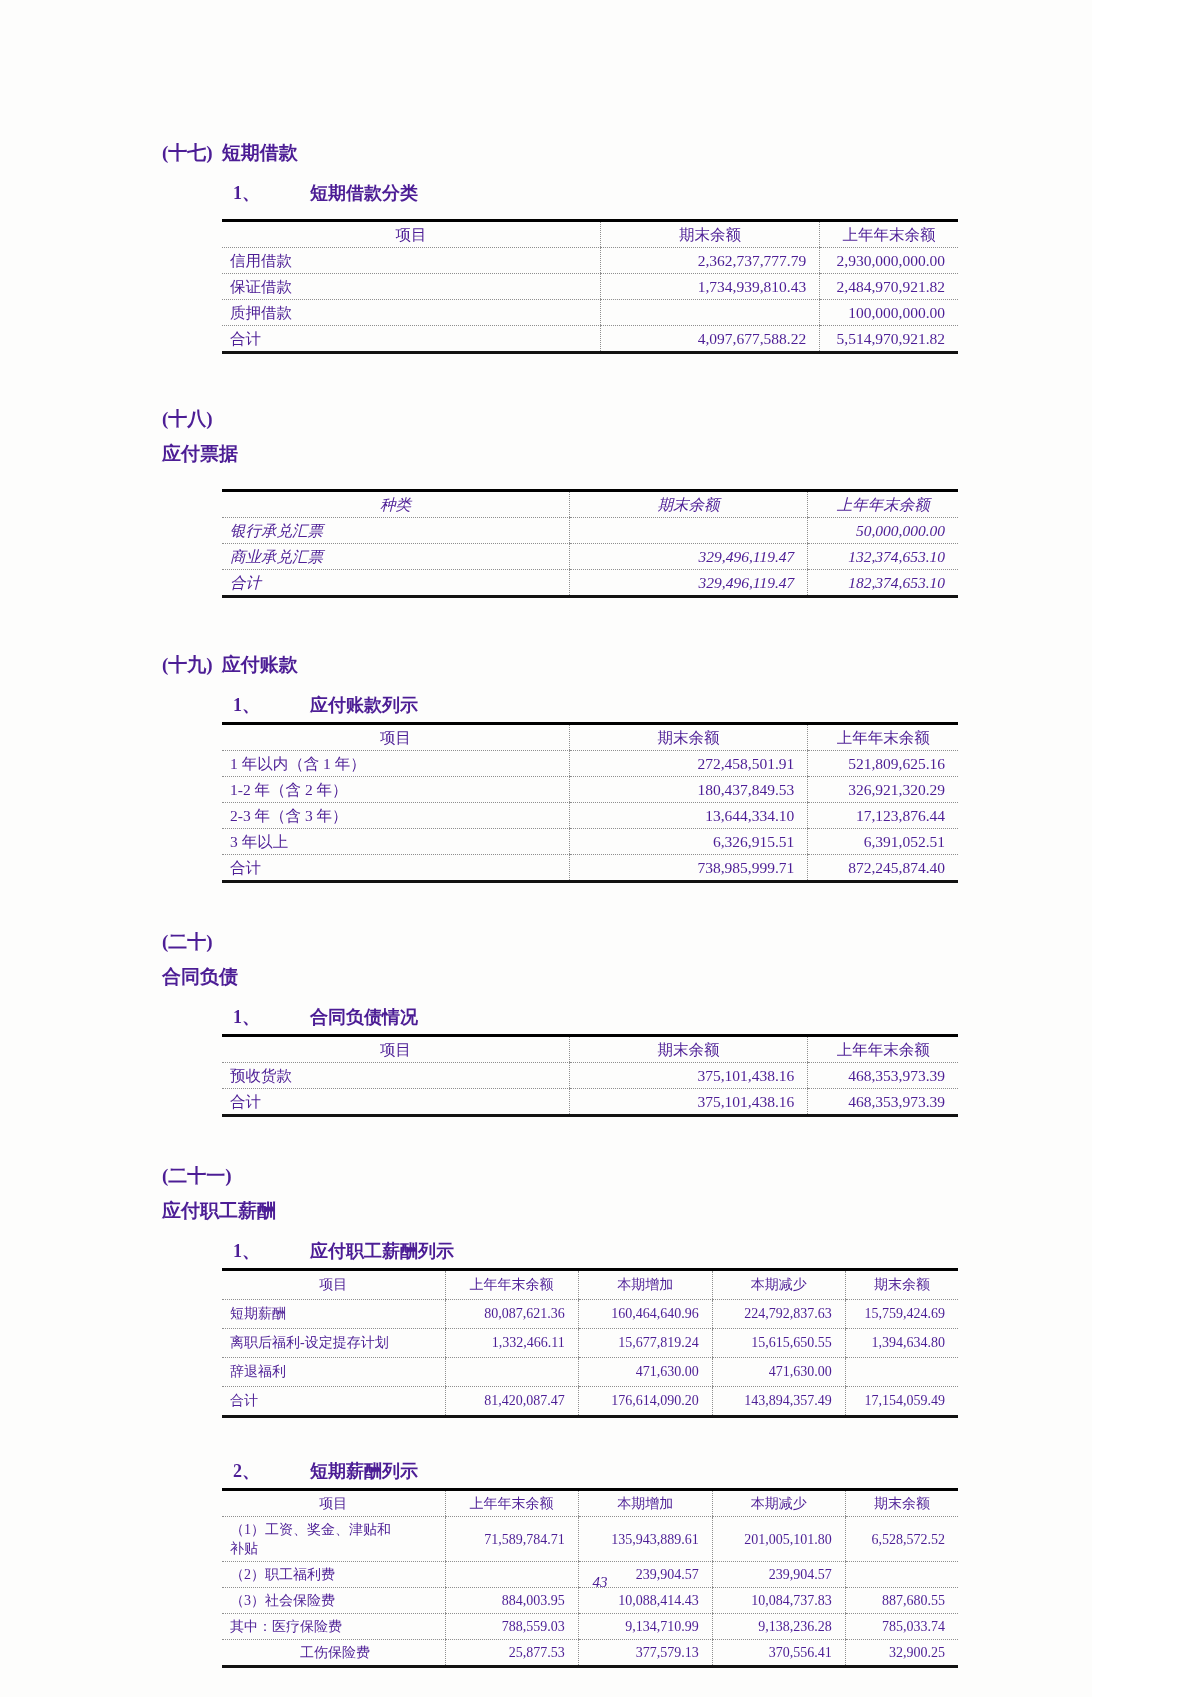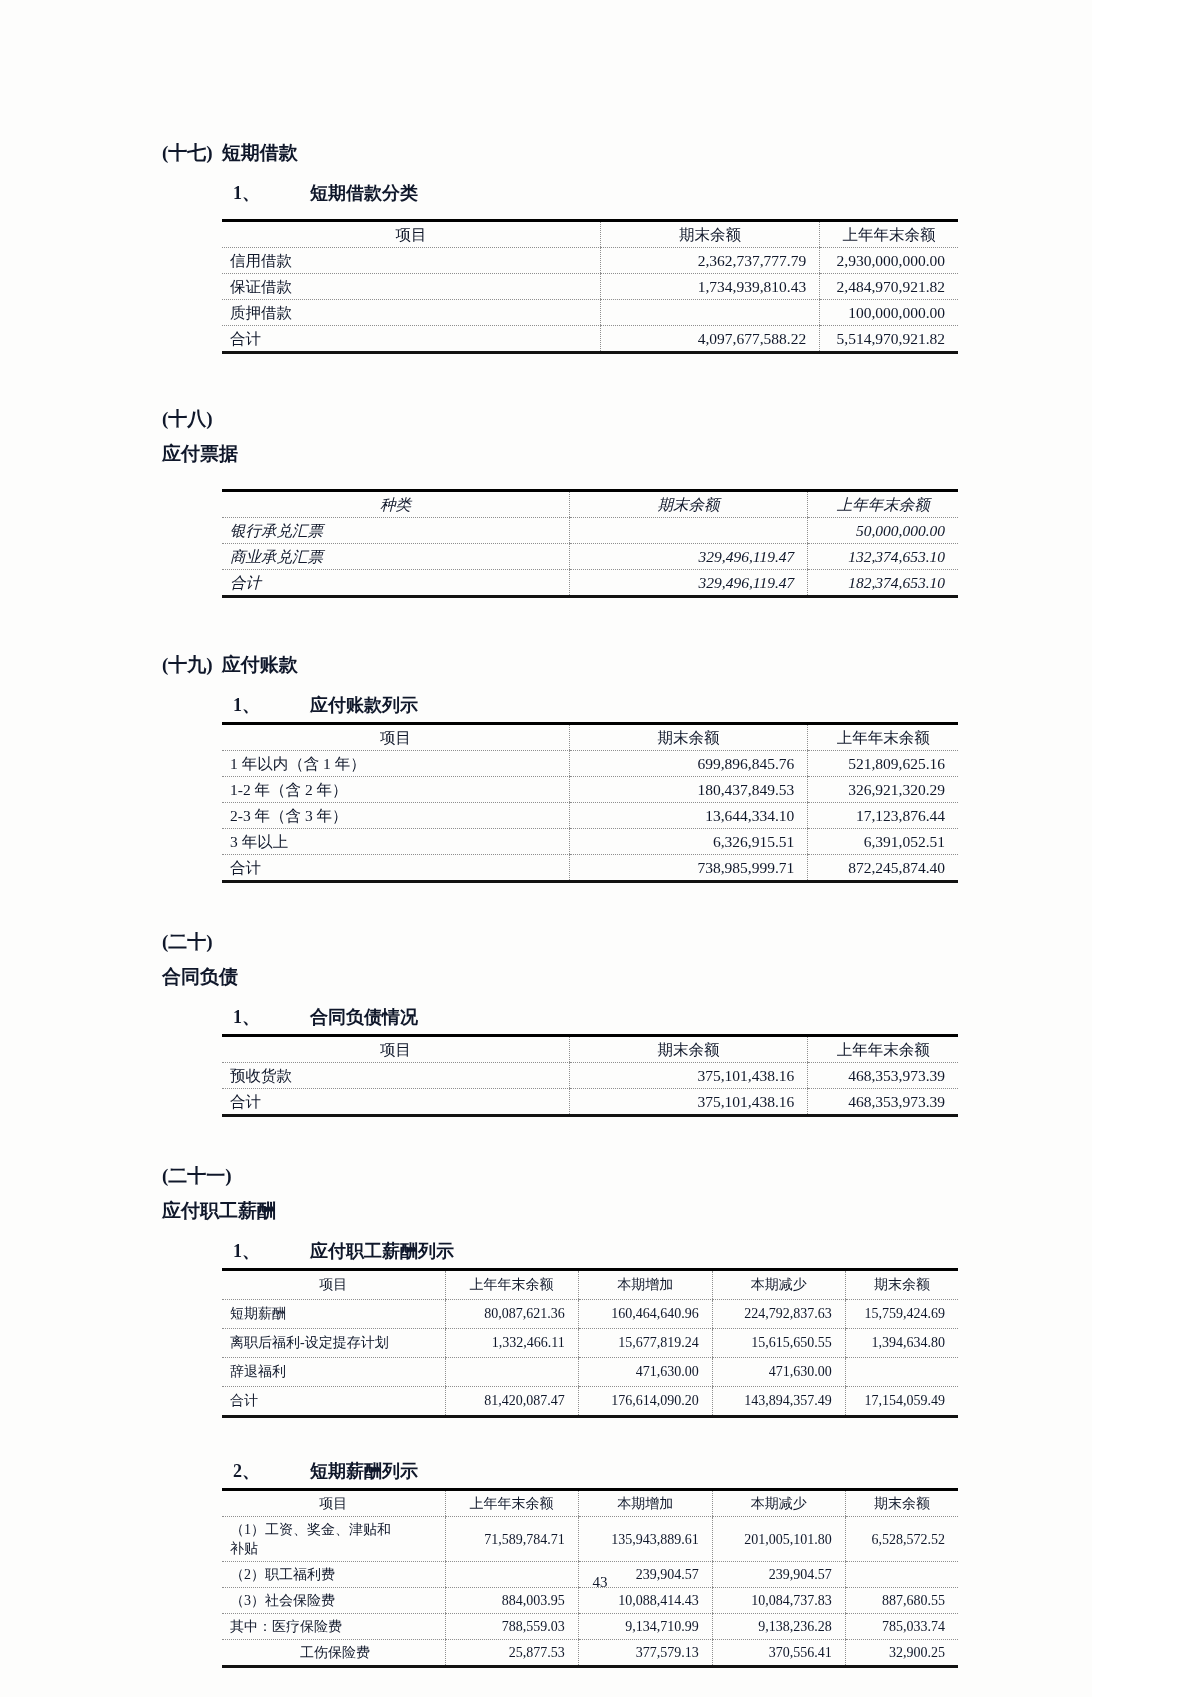--- a/index.html
+++ b/index.html
@@ -1,21 +1,21 @@
 <!DOCTYPE html>
 <html><head>
 <meta charset="utf-8">
 <style>
   html,body{margin:0;padding:0;background:#ffffff;}
   .page{
     position:relative;
     box-sizing:border-box;
     width:1092px;height:1697px;
     background:#fdfdfc;
-    color:#0f172a;
+    color:#4c1d95;
     font-family:"Liberation Serif","DejaVu Serif",serif;
     padding:140px 0 0 162px;
     overflow:hidden;
   }
   .sec-heading{display:flex;gap:9px;font-size:19px;font-weight:bold;line-height:26px;}
   .sub-heading{display:flex;font-size:18px;font-weight:bold;line-height:26px;margin-left:71px;}
   .sub-heading .sub-num{display:inline-block;width:77px;}
   table.tbl{
     margin-left:60px;width:736px;
     border-collapse:collapse;table-layout:fixed;
@@ -29,21 +29,21 @@
   .tbl th{text-align:center;}
   .tbl th+th,.tbl td+td{border-left:1px dotted #8f8f8f;}
   .tbl tr:last-child td{border-bottom:none;}
   .tbl td.num{text-align:right;padding-right:13px;font-variant-numeric:tabular-nums;}
   .tbl td.lab{text-align:left;white-space:pre-wrap;}
   .tbl td.lab.c{text-align:left;}
   table.t5 th,table.t5 td{font-size:14px;line-height:20px;padding:4px 8px;}
   table.t6 th,table.t6 td{font-size:14px;line-height:19px;padding:3px 8px;}
   .pageno{
     position:absolute;left:0;top:1572px;width:1200px;
-    text-align:center;font-size:15px;line-height:20px;
+    text-align:center;font-size:15px;line-height:20px;font-style:italic;
   }
   
   .mt14{margin-top:14px;} .mt13{margin-top:13px;} .mt6{margin-top:22px;font-style:italic;} .mt4{margin-top:4px;}
   .mt52{margin-top:52px;flex-direction:column;} .mt54{margin-top:54px;} .mt46{margin-top:46px;flex-direction:column;} .mt40{margin-top:40px;}
 </style>
 </head>
 <body>
 
 <div class="page">
 
@@ -150,21 +150,21 @@
         <thead>
           <tr>
             <th>项目</th>
             <th>期末余额</th>
             <th>上年年末余额</th>
           </tr>
         </thead>
         <tbody>
           <tr>
             <td class="lab">1 年以内（含 1 年）</td>
-            <td class="num">699,896,845.76</td>
+            <td class="num">272,458,501.91</td>
             <td class="num">521,809,625.16</td>
           </tr>
           <tr>
             <td class="lab">1-2 年（含 2 年）</td>
             <td class="num">180,437,849.53</td>
             <td class="num">326,921,320.29</td>
           </tr>
           <tr>
             <td class="lab">2-3 年（含 3 年）</td>
             <td class="num">13,644,334.10</td>

